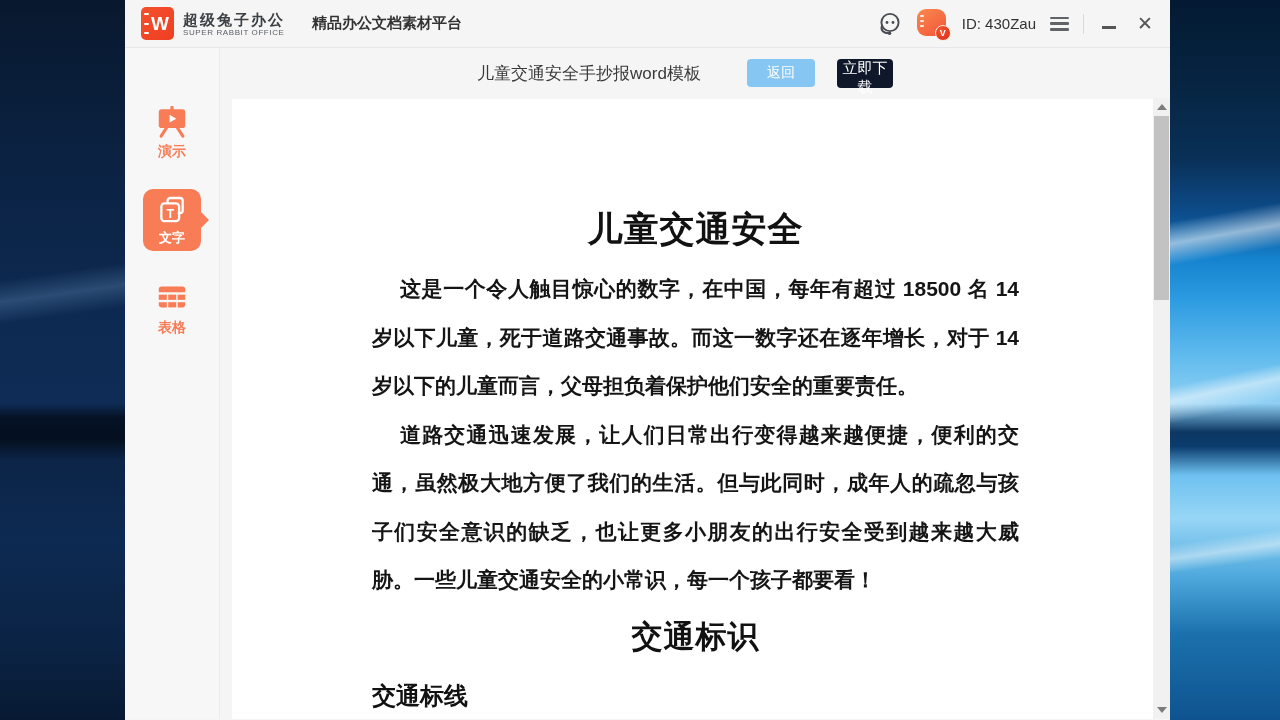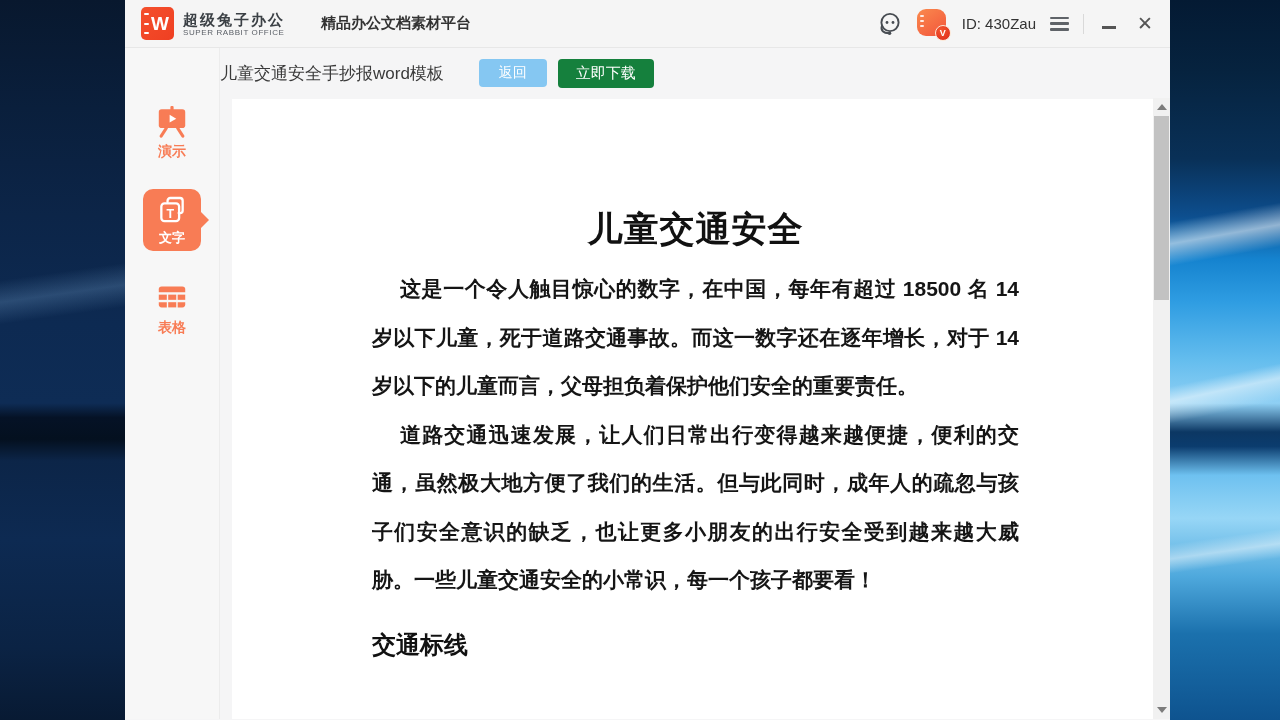--- a/index.html
+++ b/index.html
@@ -27,21 +27,21 @@
 
   
   .topbar { height:48px; background:#f5f5f5; border-bottom:1px solid #e7e7e7; display:flex; align-items:center; padding:0 14px 0 16px; }
   .logo { display:flex; align-items:center; gap:9px; cursor:pointer; }
   .logo-badge { position:relative; width:33px; height:33px; background:linear-gradient(135deg,#f4502c,#ef3f22); border-radius:5px; display:flex; align-items:center; justify-content:center; }
   .logo-badge .w { color:#fff; font-weight:bold; font-size:19px; line-height:1; padding-left:5px; }
   .logo-badge .spine { position:absolute; left:3px; top:6px; width:5px; height:21px; display:flex; flex-direction:column; justify-content:space-between; }
   .logo-badge .spine i { display:block; height:2px; background:#fff; border-radius:1px; }
   .logo-title { font-size:15px; font-weight:bold; color:#3b4045; letter-spacing:2px; line-height:17px; }
   .logo-sub { font-size:8px; color:#5a5f66; letter-spacing:.6px; }
-  .platform { margin-left:36px; font-size:15px; font-weight:bold; color:#333;font-family:Liberation Serif, serif; }
+  .platform { margin-left:27px; font-size:15px; font-weight:bold; color:#333;font-family:Liberation Serif, serif; }
   .topbar-right { margin-left:auto; display:flex; align-items:center; gap:14px; }
   .svc-icon { width:26px; height:26px; cursor:pointer; }
   .avatar { position:relative; width:31px; height:29px; cursor:pointer; }
   .avatar .blob { width:29px; height:27px; background:linear-gradient(145deg,#fa8a4e,#f2543a); border-radius:9px; }
   .avatar .stripes { position:absolute; left:3px; top:6px; width:4px; height:14px; display:flex; flex-direction:column; gap:3px; }
   .avatar .stripes i { height:2px; background:rgba(255,255,255,.85); border-radius:1px; }
   .avatar .vbadge { position:absolute; right:-3px; bottom:-3px; width:16px; height:16px; background:radial-gradient(circle at 35% 30%,#f4552c,#dc2a1c); border:1.5px solid #fce8d8; border-radius:50%; color:#fff; font-size:9px; font-weight:bold; display:flex; align-items:center; justify-content:center; }
   .uid { font-size:15px; color:#333; }
   .hamburger { width:19px; height:14px; display:flex; flex-direction:column; justify-content:space-between; cursor:pointer; }
   .hamburger i { height:2.6px; background:#5f6368; border-radius:1px; }
@@ -57,25 +57,25 @@
   .sidebar { width:95px; background:#f7f7f7; border-right:1px solid #ececec; padding-top:40px; display:flex; flex-direction:column; align-items:center; }
   .side-item { width:95px; height:88px; display:flex; flex-direction:column; align-items:center; justify-content:center; gap:5px; cursor:pointer; position:relative; }
   .side-item .lbl { font-size:14px; font-weight:bold; color:#f87c55; }
   .side-item.active { height:88px; }
   .active-card { position:relative; width:58px; height:62px; background:#f87c55; border-radius:10px; display:flex; flex-direction:column; align-items:center; justify-content:center; gap:3px; }
   .active-card:after { content:""; position:absolute; right:-8px; top:50%; transform:translateY(-50%); border-top:9px solid transparent; border-bottom:9px solid transparent; border-left:9px solid #f87c55; }
   .active-card .lbl-w { font-size:13px; font-weight:bold; color:#fff; }
 
   
   .main { flex:1; display:flex; flex-direction:column; background:#f5f5f6; }
-  .main-header { height:50px; display:flex; align-items:center; justify-content:flex-start; padding-right:20px; gap:11px; }
+  .main-header { height:50px; display:flex; align-items:center; justify-content:center; padding-right:20px; gap:22px; }
   .doc-title-bar { font-size:17px; color:#3a3a3a; margin-right:24px; }
   .btn { border:none; border-radius:4px; color:#fff; cursor:pointer; font-family:inherit; }
   .btn-back { width:68px; height:28px; background:#85c7f2; font-size:14px; }
-  .btn-download { width:96px; height:29px; background:#15803d; font-size:15px; }
+  .btn-download { width:56px; height:29px; background:#0f172a; font-size:15px; }
 
   
   .viewport { position:relative; flex:1; overflow:hidden; }
   .page { position:absolute; left:12px; top:1px; width:921px; height:640px; background:#fff; padding:110px 134px 0 140px; }
   .doc-h1 { font-size:35px; line-height:42px; font-weight:bold; color:#111; text-align:center; letter-spacing:1px;font-family:Liberation Serif, serif; }
   .doc-p { margin-top:14px; font-size:21px; font-weight:bold; color:#151515; line-height:48.5px; text-align:justify; text-indent:28px; }
   .doc-p + .doc-p { margin-top:0; }
   .doc-h2 { margin-top:13px; font-size:31px; line-height:38px; font-weight:bold; color:#111; text-align:center; letter-spacing:1px; }
   .doc-h3 { margin-top:24px; font-size:24px; font-weight:bold; color:#111; }
 
@@ -192,20 +192,21 @@
         <span class="doc-title-bar">儿童交通安全手抄报word模板</span>
         <button class="btn btn-back">返回</button>
         <button class="btn btn-download">立即下载</button>
       </div>
 
       <div class="viewport">
         <div class="page">
           <div class="doc-h1">儿童交通安全</div>
           <p class="doc-p">这是一个令人触目惊心的数字，在中国，每年有超过 18500 名 14 岁以下儿童，死于道路交通事故。而这一数字还在逐年增长，对于 14 岁以下的儿童而言，父母担负着保护他们安全的重要责任。</p>
           <p class="doc-p">道路交通迅速发展，让人们日常出行变得越来越便捷，便利的交通，虽然极大地方便了我们的生活。但与此同时，成年人的疏忽与孩子们安全意识的缺乏，也让更多小朋友的出行安全受到越来越大威胁。一些儿童交通安全的小常识，每一个孩子都要看！</p>
+          <div class="doc-h2">交通标识</div>
           <div class="doc-h3">交通标线</div>
         </div>
 
         <div class="scrollbar">
           <div class="sb-up">
               <span class="tri-up"></span>
             </div>
           <div class="sb-thumb"></div>
           <div class="sb-down">
               <span class="tri-down"></span>

